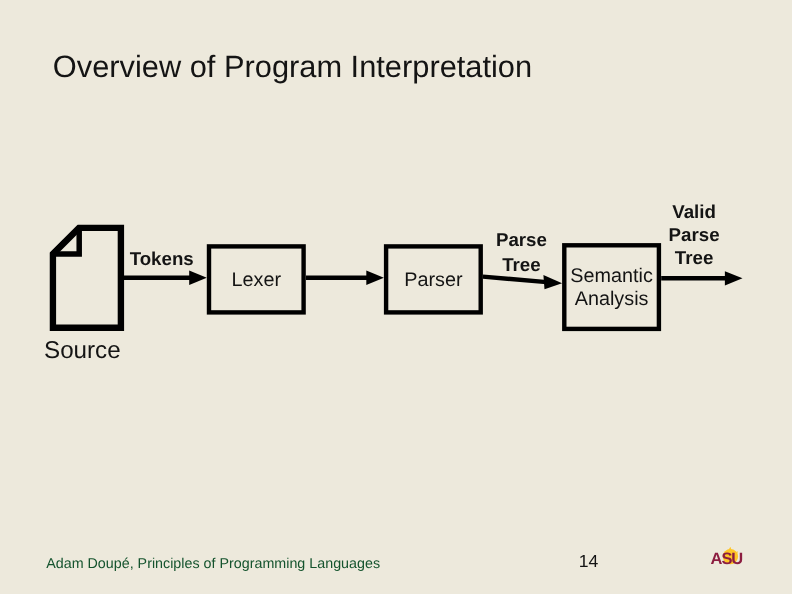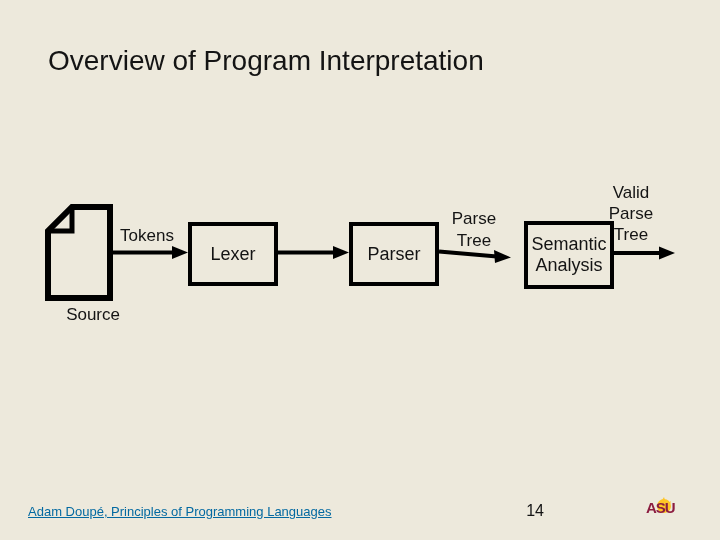--- a/index.html
+++ b/index.html
@@ -17,45 +17,45 @@
     font-size:28px;line-height:1.1;
     color:#141414;white-space:nowrap;
     letter-spacing:0px;
   }
   
   .diagram{position:absolute;inset:0;}
   .arrow-layer{position:absolute;left:0;top:0;width:720px;height:540px;pointer-events:none;}
   .doc-icon{position:absolute;left:45px;top:204px;width:68px;height:97px;}
   .source-label{
     position:absolute;left:40px;top:305px;width:80px;
-    text-align:right;font-size:17px;color:#141414;
+    text-align:left;font-size:22px;color:#141414;
   }
   .node-box{
     position:absolute;width:90px;height:64px;
     border:4px solid #000;background:#EDE9DC;
     display:flex;align-items:center;justify-content:center;
     text-align:center;font-size:18px;line-height:21px;color:#141414;
     box-sizing:border-box;
   }
   .node-lexer{left:188px;top:222px;}
   .node-parser{left:349px;top:222px;}
-  .node-semantic{left:511px;top:221px;height:68px;margin-left:13px;}
+  .node-semantic{left:511px;top:221px;height:80px;}
   .edge-label{
     position:absolute;width:84px;text-align:center;
     font-size:17px;color:#141414;
   }
-  .edge-label span{display:block;}
+  .edge-label span{display:block;font-weight:bold;}
   .edge-bytes{left:105px;top:226px;line-height:19px;}
   .edge-tokens{left:272px;top:224px;line-height:19px;}
   .edge-parse-tree{left:432px;top:208px;line-height:22px;}
   .edge-valid{left:589px;top:182px;line-height:21px;}
   
   .footer-credit{
-    position:absolute;left:28px;top:504px;
-    font-size:13px;color:#0369a1;white-space:nowrap;text-decoration:underline;
+    position:absolute;left:42px;top:504px;
+    font-size:13px;color:#14532d;white-space:nowrap;
   }
   .page-number{
     position:absolute;left:514px;top:502px;width:30px;
     text-align:right;font-size:16px;color:#141414;
   }
   .asu-logo{position:absolute;left:645px;top:497px;width:40px;height:20px;}
 </style>
 </head>
 <body>
 

